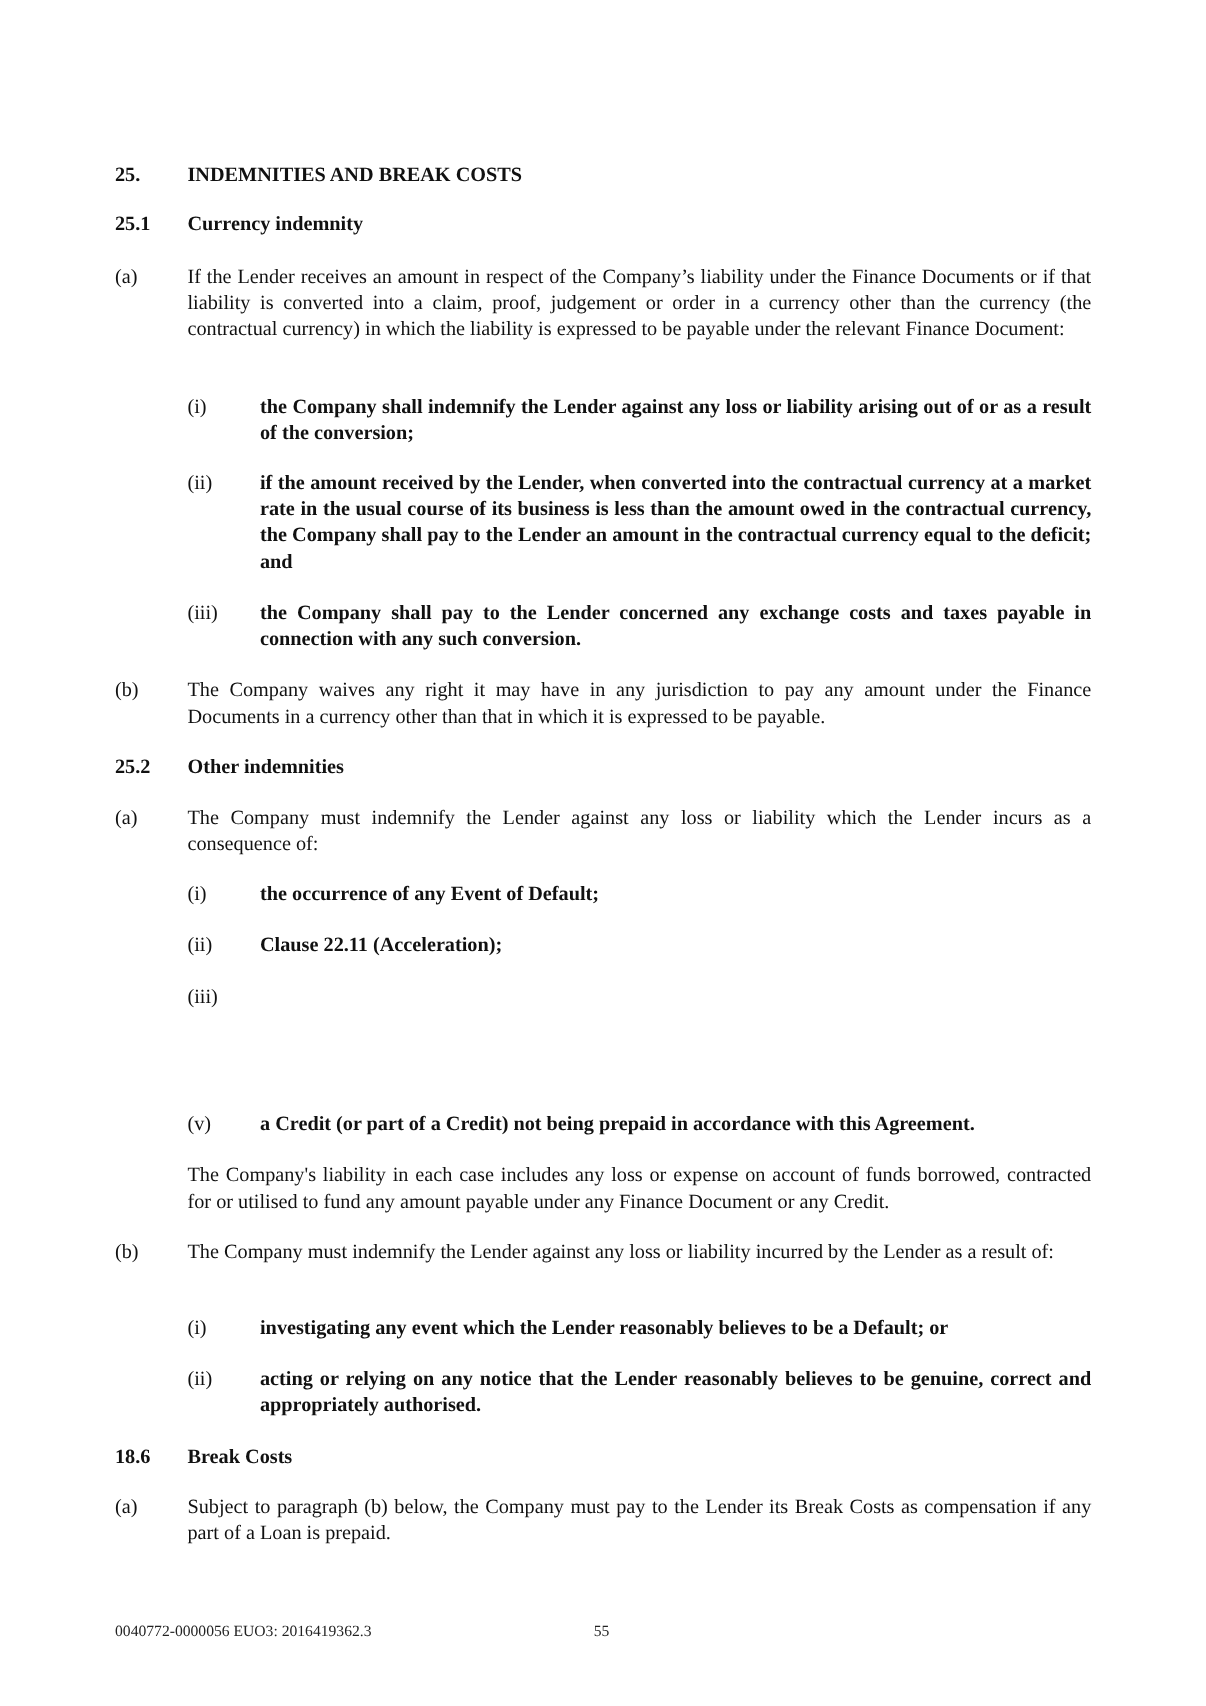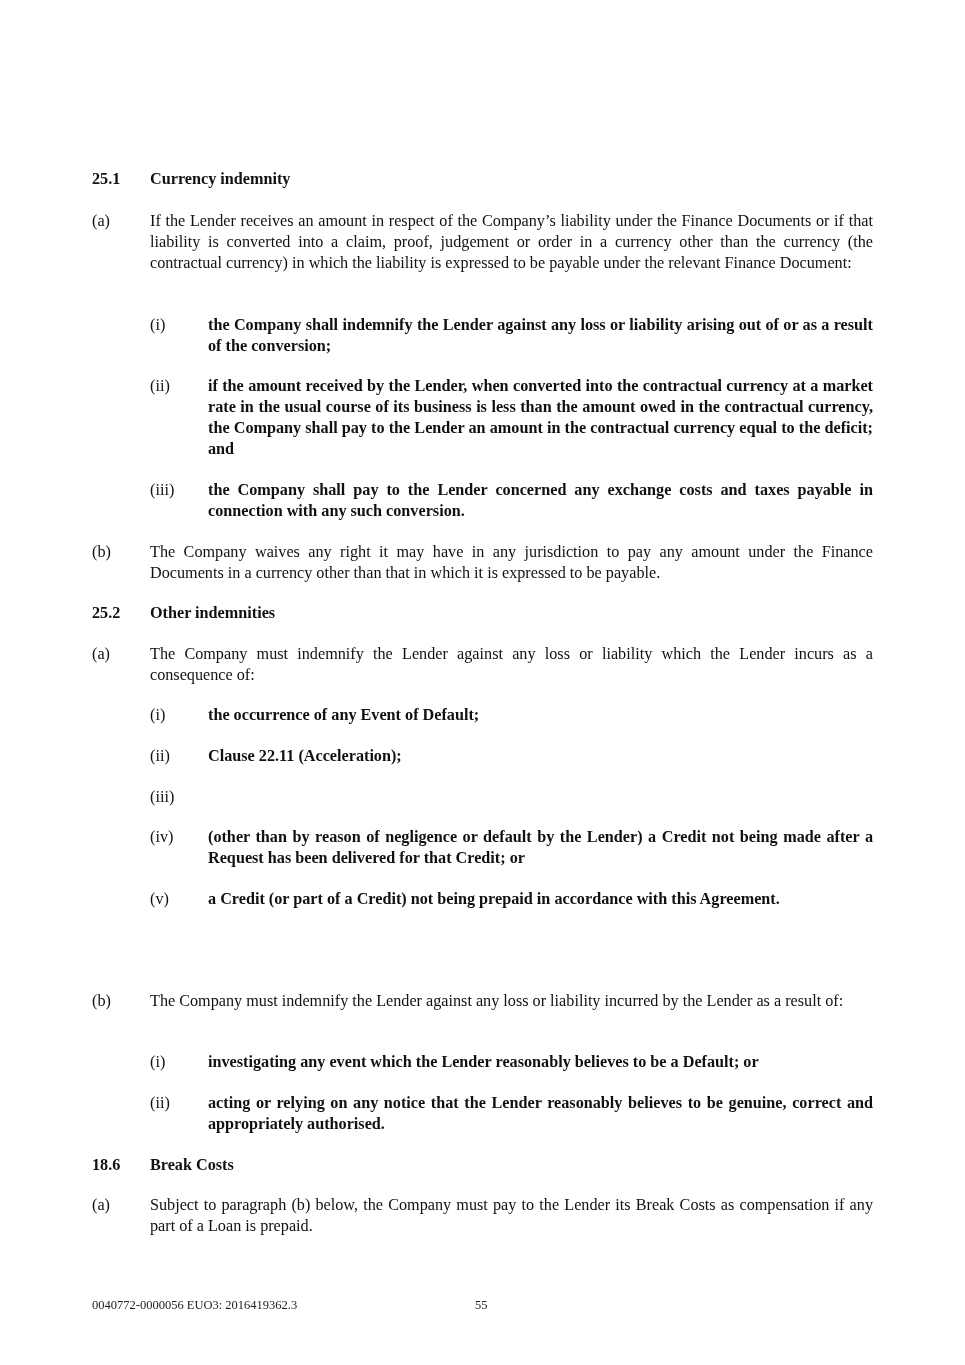--- a/index.html
+++ b/index.html
@@ -13,20 +13,24 @@
     .sub .txt { margin-left: 116px; font-weight: bold; }
     .plain .txt { margin-left: 58px; }
     .bold { font-weight: bold; }
     .footer { position: absolute; top: 1298px; font-family: Liberation Serif, serif; font-size: 12.5px; color: #222; }
   </style>
 </head>
 <body>
 
 <div class="page">
 
+  <div class="blk bold" style="top:130px">
+    <span class="num">25.</span>
+    <div class="txt">INDEMNITIES AND BREAK COSTS</div>
+  </div>
 
   <div class="blk bold" style="top:169px">
     <span class="num">25.1</span>
     <div class="txt">Currency indemnity</div>
   </div>
 
   <div class="blk" style="top:211px">
     <span class="num">(a)</span>
     <div class="txt">If the Lender receives an amount in respect of the Company’s liability under the Finance Documents or if that liability is converted into a claim, proof, judgement or order in a currency other than the currency (the contractual currency) in which the liability is expressed to be payable under the relevant Finance Document:</div>
   </div>
@@ -68,30 +72,29 @@
 
   <div class="blk sub" style="top:746px">
     <span class="num">(ii)</span>
     <div class="txt">Clause 22.11 (Acceleration);</div>
   </div>
 
   <div class="blk sub" style="top:787px">
     <span class="num">(iii)</span>
   </div>
 
-  <div class="blk sub" style="top:827px">
-    <span class="num">(iv)</span>
-    <div class="txt">(other than by reason of negligence or default by the Lender) a Credit not being made after a Request has been delivered for that Credit; or</div>
-  </div>
 
   <div class="blk sub" style="top:889px">
     <span class="num">(v)</span>
     <div class="txt">a Credit (or part of a Credit) not being prepaid in accordance with this Agreement.</div>
   </div>
 
+  <div class="blk plain" style="top:930px">
+    <div class="txt">The Company's liability in each case includes any loss or expense on account of funds borrowed, contracted for or utilised to fund any amount payable under any Finance Document or any Credit.</div>
+  </div>
 
   <div class="blk" style="top:991px">
     <span class="num">(b)</span>
     <div class="txt">The Company must indemnify the Lender against any loss or liability incurred by the Lender as a result of:</div>
   </div>
 
   <div class="blk sub" style="top:1052px">
     <span class="num">(i)</span>
     <div class="txt">investigating any event which the Lender reasonably believes to be a Default; or</div>
   </div>

